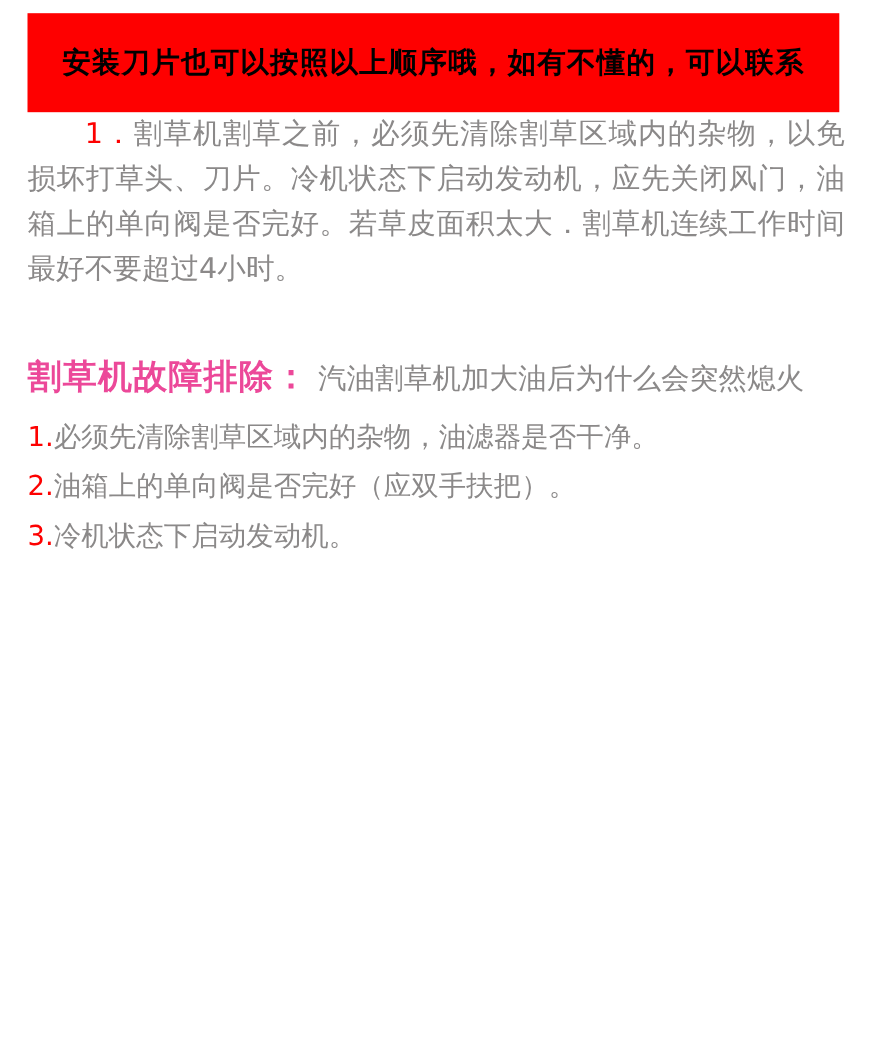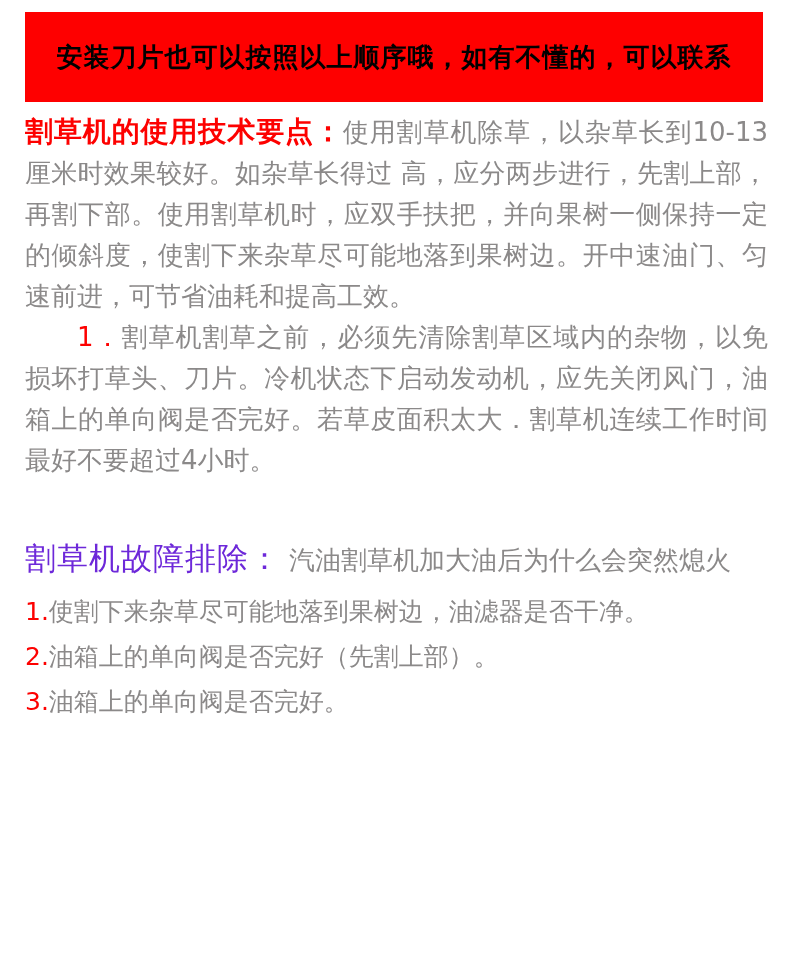--- a/index.html
+++ b/index.html
@@ -59,22 +59,22 @@
     color: #fd0100;
   }
   .trouble-head {
     margin: 56px 0 0 0;
     font-size: 26px;
     line-height: 42px;
     color: #8b8989;
     white-space: nowrap;
   }
   .lead-trouble {
-    color: #6d28d9;
-    font-weight: normal;
+    color: #ec4899;
+    font-weight: bold;
     font-size: 31px;
     letter-spacing: 1px;
     margin-right: 8px;
   }
   .item {
     margin: 0;
     font-size: 25px;
     line-height: 45px;
     color: #8b8989;
     white-space: nowrap;
@@ -86,29 +86,28 @@
 </head>
 <body>
 
 <div class="banner">
   <div class="banner-line">安装刀片也可以按照以上顺序哦，如有不懂的，可以联系</div>
 </div>
 
 <div class="content">
 
   <section>
-    <p class="intro"><span class="lead-usage">割草机的使用技术要点：</span><span>使用割草机除草，以杂草长到10-13厘米时效果较好。如杂草长得过 高，应分两步进行，先割上部，再割下部。使用割草机时，应双手扶把，并向果树一侧保持一定的倾斜度，使割下来杂草尽可能地落到果树边。开中速油门、匀速前进，可节省油耗和提高工效。</span></p>
 
     <p class="para"><span class="rednum">1．</span><span>割草机割草之前，必须先清除割草区域内的杂物，以免损坏打草头、刀片。冷机状态下启动发动机，应先关闭风门，油箱上的单向阀是否完好。若草皮面积太大．割草机连续工作时间最好不要超过4小时。</span></p>
 
   </section>
 
   <section>
     <p class="trouble-head"><span class="lead-trouble">割草机故障排除：</span><span>汽油割草机加大油后为什么会突然熄火</span></p>
 
     <div class="items-block">
-      <p class="item"><span class="rednum">1.</span><span>使割下来杂草尽可能地落到果树边，油滤器是否干净。</span></p>
-      <p class="item"><span class="rednum">2.</span><span>油箱上的单向阀是否完好（先割上部）。</span></p>
-      <p class="item"><span class="rednum">3.</span><span>油箱上的单向阀是否完好。</span></p>
+      <p class="item"><span class="rednum">1.</span><span>必须先清除割草区域内的杂物，油滤器是否干净。</span></p>
+      <p class="item"><span class="rednum">2.</span><span>油箱上的单向阀是否完好（应双手扶把）。</span></p>
+      <p class="item"><span class="rednum">3.</span><span>冷机状态下启动发动机。</span></p>
     </div>
   </section>
 
 </div>
 
 </body></html>

